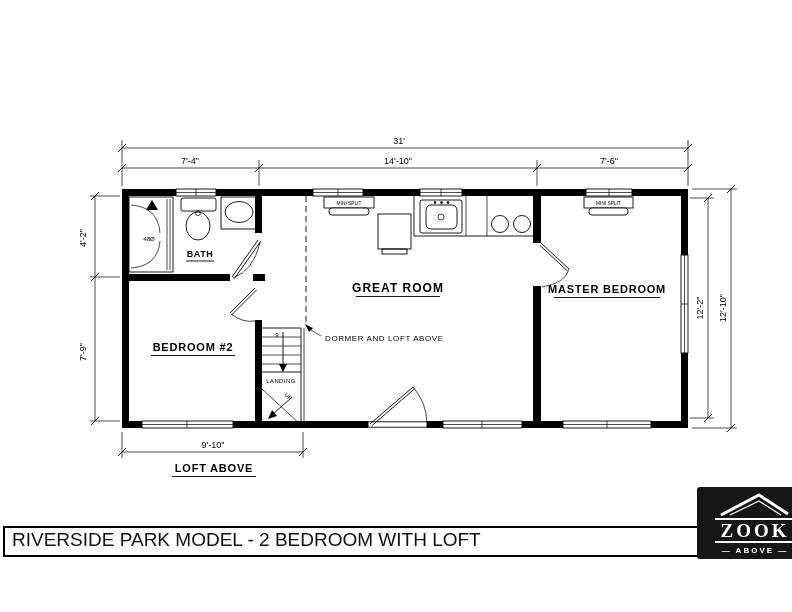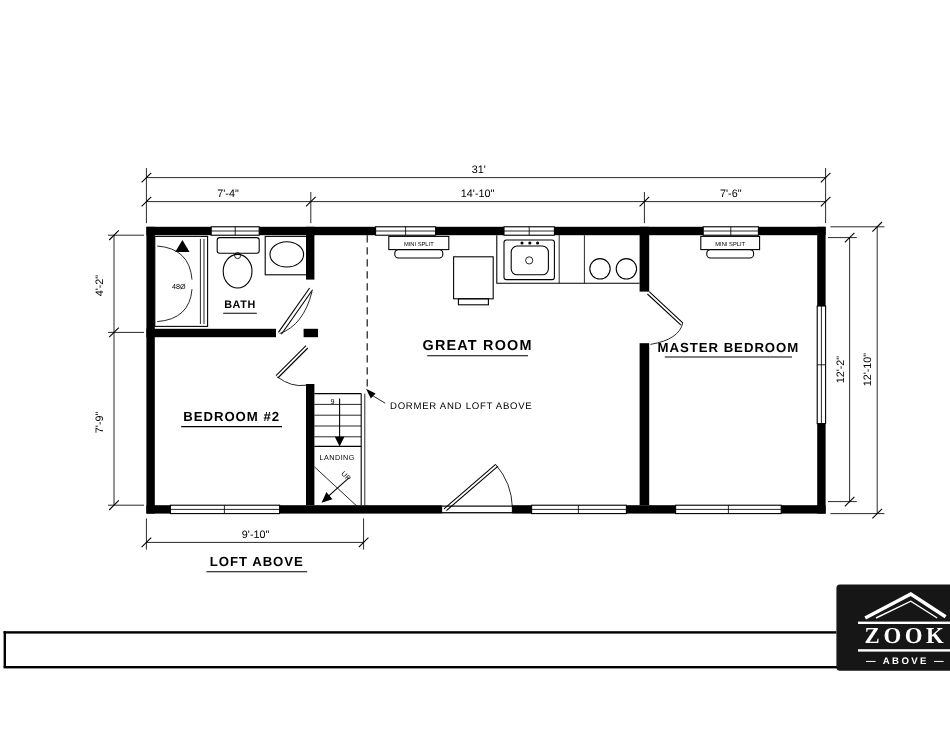--- a/index.html
+++ b/index.html
@@ -300,20 +300,21 @@
       <line class="hair" x1="122" y1="452" x2="303" y2="452"></line>
       <line class="thin" x1="118" y1="456" x2="126" y2="448"></line>
       <line class="thin" x1="299" y1="456" x2="307" y2="448"></line>
       <text class="dim" x="213" y="448" text-anchor="middle">9'-10"</text>
     </g>
   </svg>
 
   <div class="tline" style="left:3px; top:526px; width:694px; height:1.5px;"></div>
   <div class="tline" style="left:3px; top:555px; width:789px; height:1.5px;"></div>
   <div class="tline" style="left:3px; top:526px; width:1.5px; height:30px;"></div>
+  <div class="title-text">RIVERSIDE PARK MODEL - 2 BEDROOM WITH LOFT</div>
 
   <div class="logo">
     <svg width="74" height="26" viewBox="0 0 74 26">
       <polyline points="3,24 41,4 70,23" fill="none" stroke="#fff" stroke-width="3"></polyline>
       <polyline points="12,24 41,10 63,24" fill="none" stroke="#fff" stroke-width="1.2"></polyline>
     </svg>
     <div class="logo-name">ZOOK</div>
     <div class="logo-sub">— ABOVE —</div>
   </div>
 

